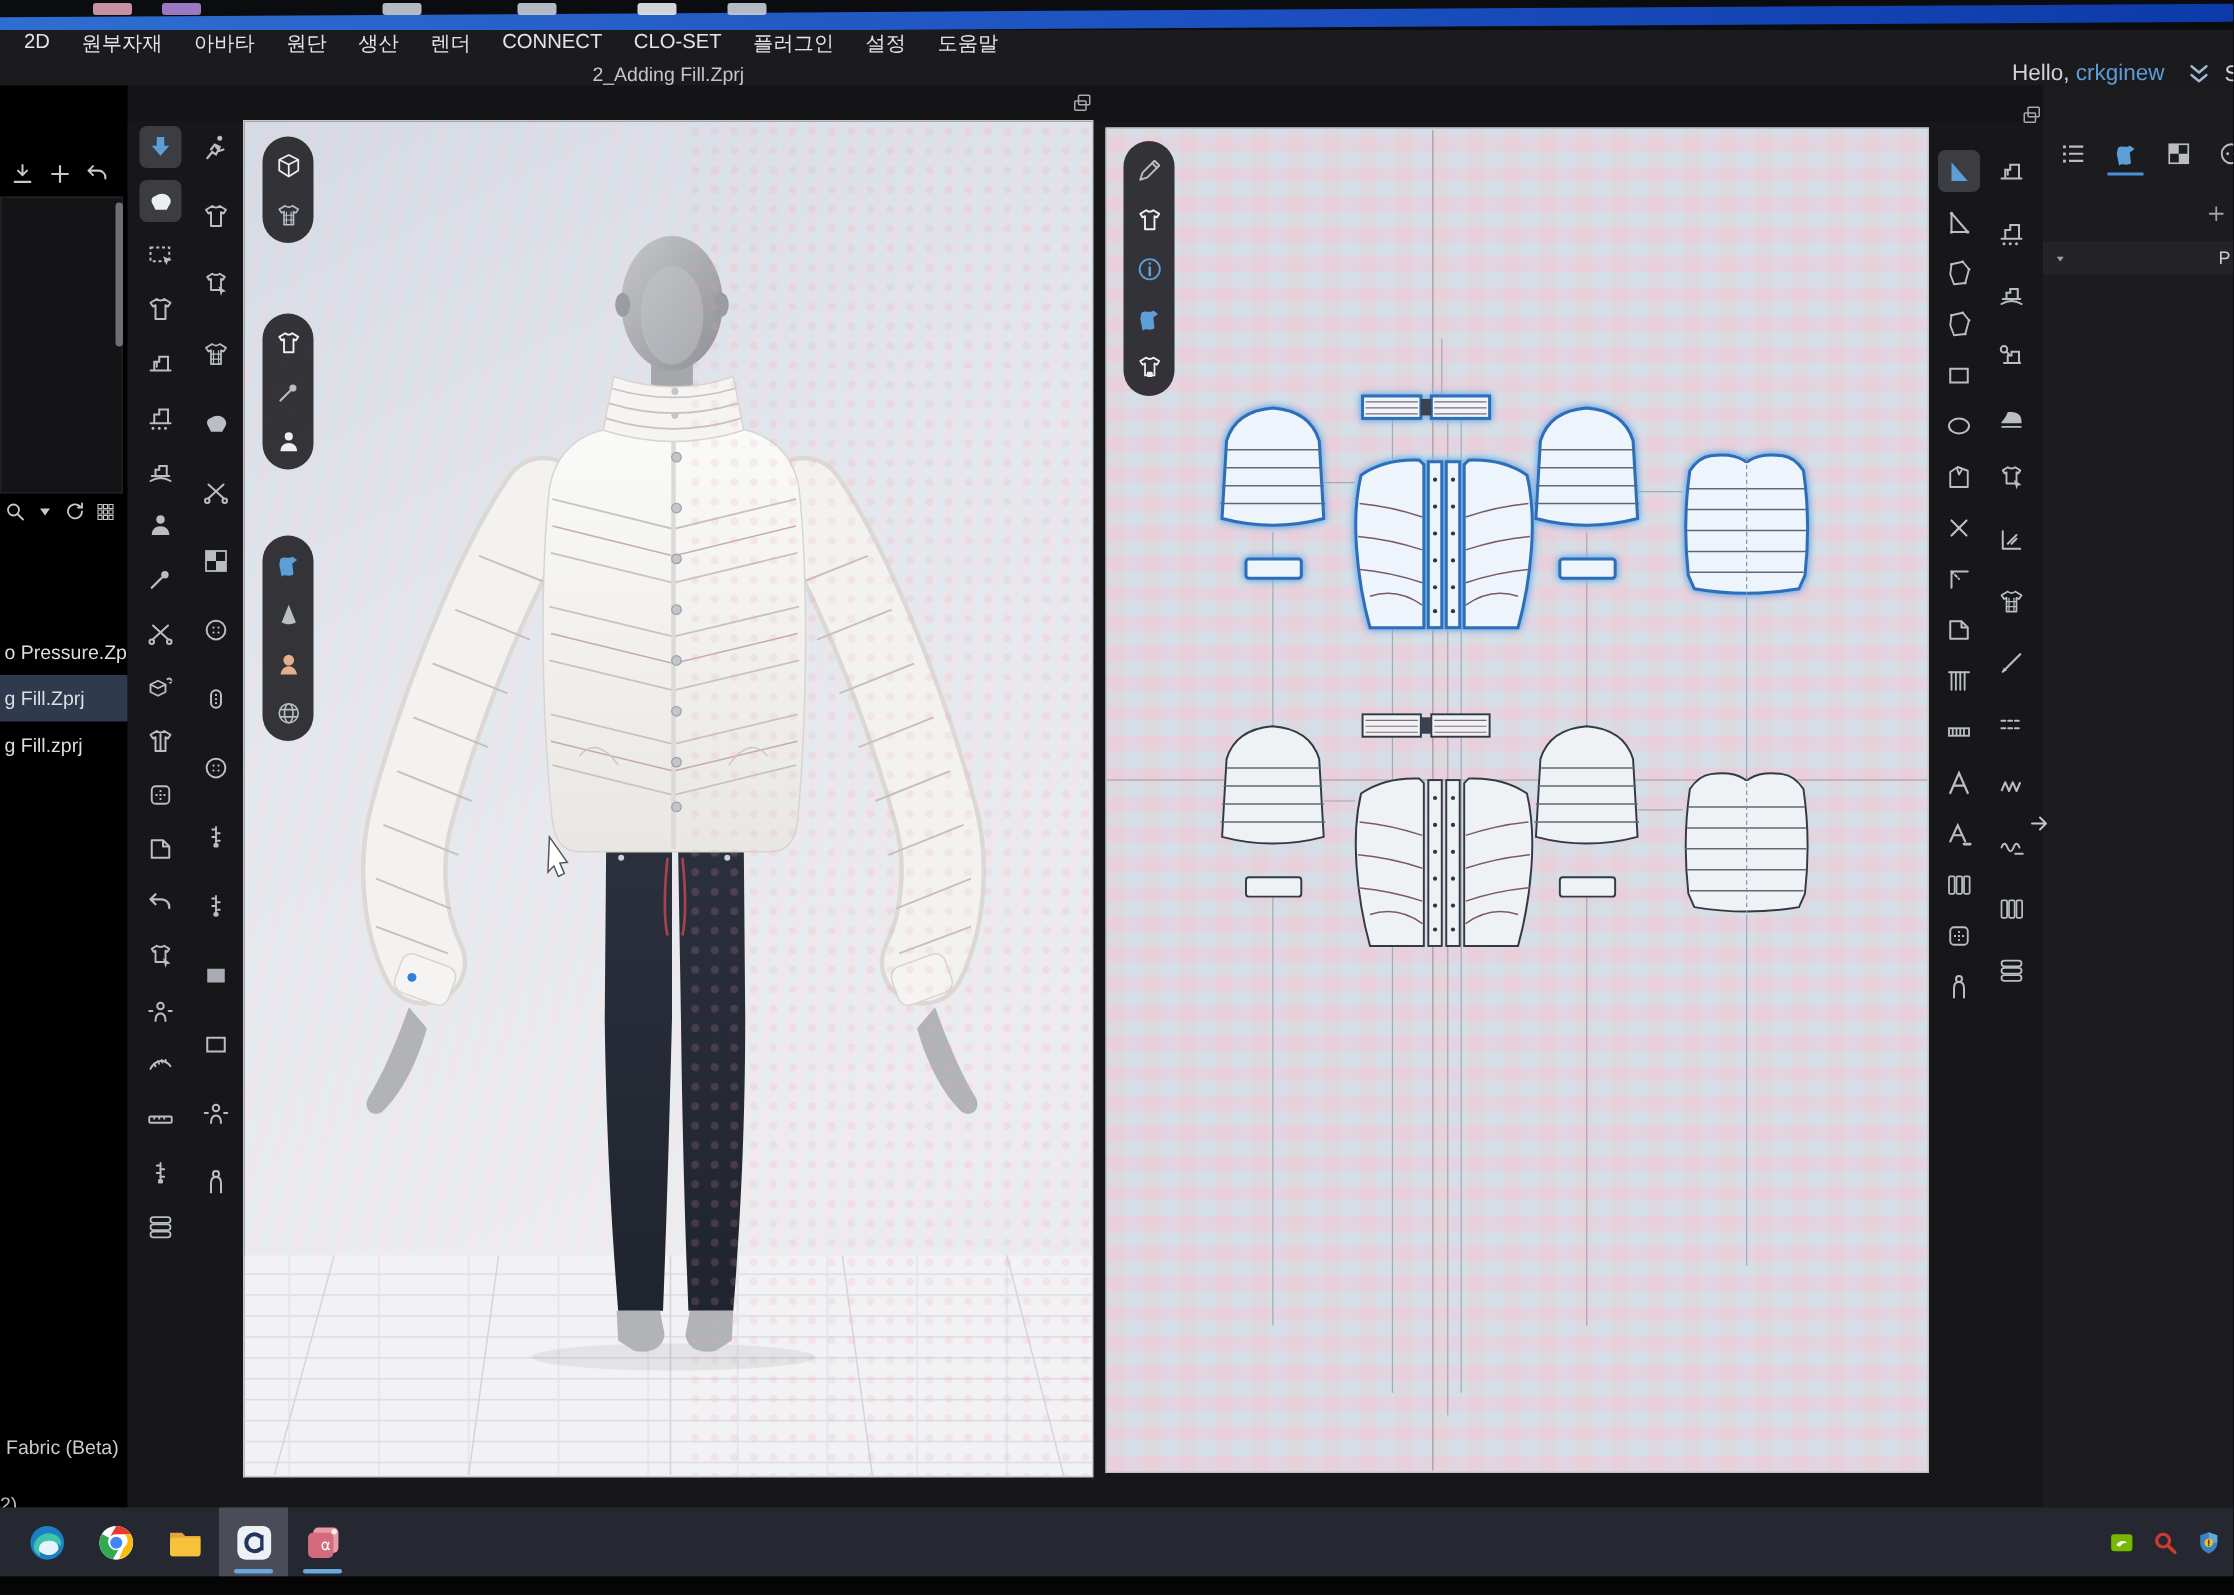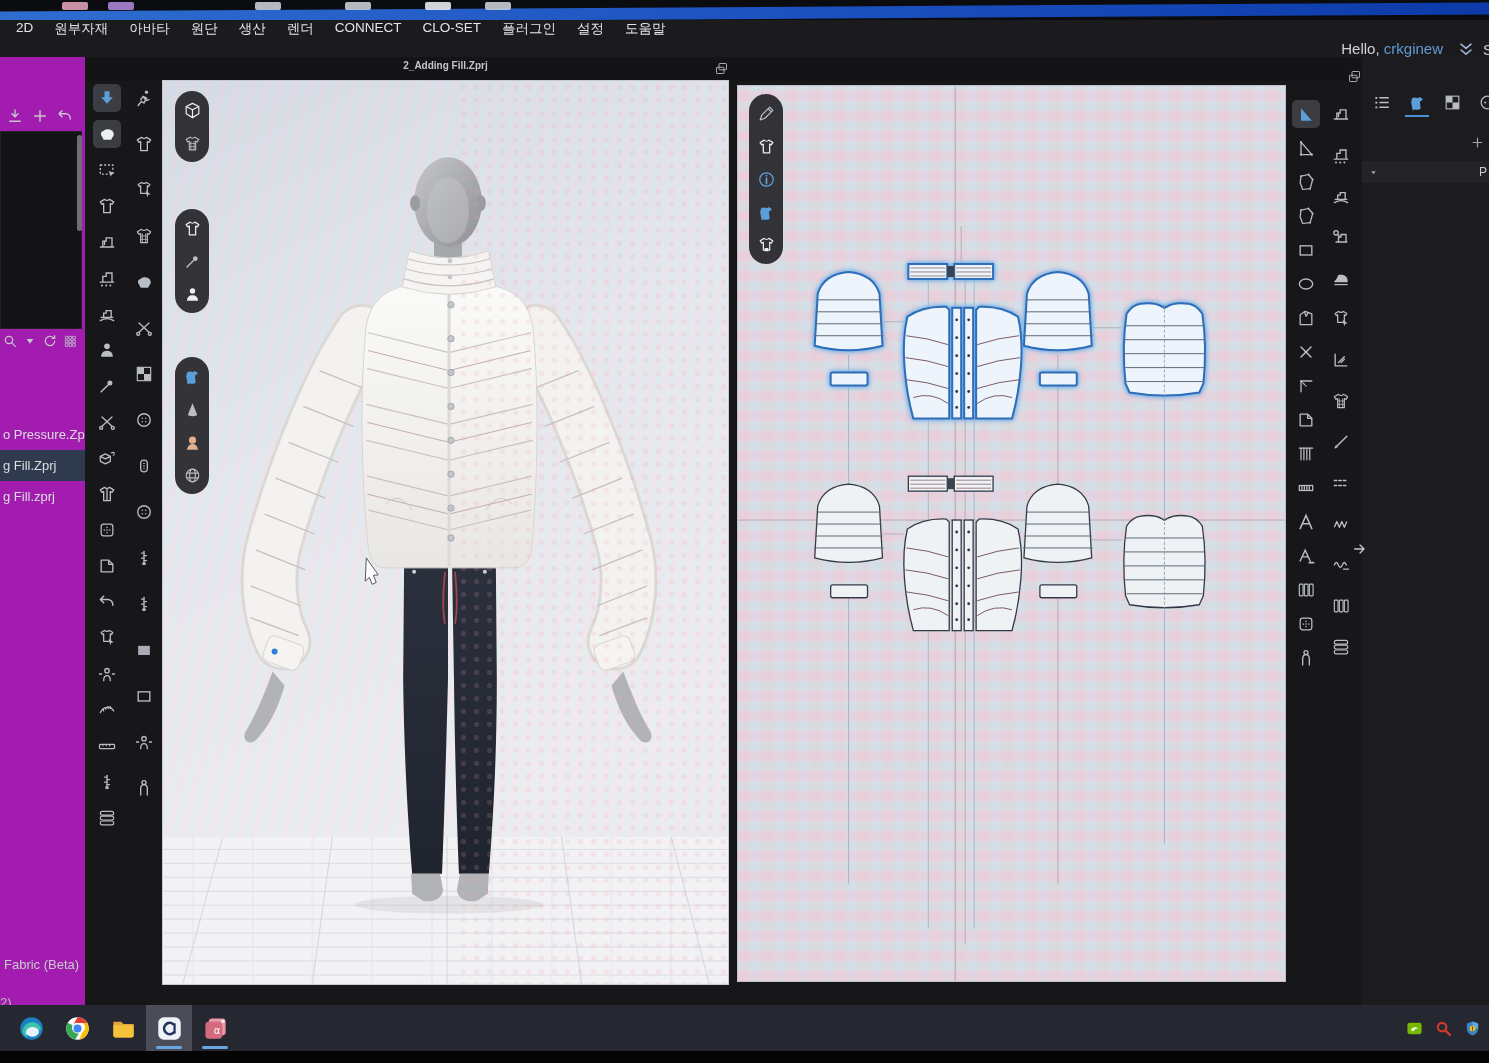--- a/index.html
+++ b/index.html
@@ -15,26 +15,26 @@
      display:flex;gap:21px;padding-left:16px;box-sizing:border-box;}
   .menu-item{font-size:13.5px;color:#e3e4e6;cursor:default;white-space:nowrap;}
   #hello{position:absolute;right:46px;top:40px;font-size:15px;color:#cfd2d6;white-space:nowrap;text-align:center;}
   #hello .user{color:#5f9bd6;}
   #chevrons{position:absolute;right:13px;top:40px;width:20px;height:20px;color:#9fb7d8;}
   #partial-s{position:absolute;right:-4px;top:41px;font-size:15px;color:#cfd2d6;width:10px;overflow:hidden;}
   
   #titlerow{position:absolute;left:0;top:57px;width:1489px;height:24px;background:#141416;}
   #left-header{position:absolute;left:2px;top:60px;font-size:13px;color:#c9cbce;}
   #back-arrow{position:absolute;left:62px;top:59px;width:18px;height:18px;color:#c9cbce;}
-  .vp-title{position:absolute;top:60px;font-size:10px;color:#c3c5c9;text-align:center;font-weight:bold;}
+  .vp-title{position:absolute;top:42px;font-size:13px;color:#c3c5c9;text-align:center;}
   #title-3d{left:162px;width:567px;}
   #title-2d{left:737px;width:549px;}
   .titlebar-ico{position:absolute;width:15px;height:15px;color:#a7aaaf;}
   
-  #library{position:absolute;left:0;top:57px;width:85px;height:948px;background:#a21caf;}
+  #library{position:absolute;left:0;top:57px;width:85px;height:948px;background:#000000;}
   #lib-actions{position:absolute;left:6px;top:50px;display:flex;gap:7px;}
   .mini-ico{width:18px;height:18px;color:#c6c8cc;}
   #lib-box{position:absolute;left:0;top:74px;width:80px;height:196px;background:#141417;border:1px solid #222226;}
   #lib-scroll{position:absolute;right:3px;top:78px;width:5px;height:96px;background:#6c6f75;border-radius:3px;}
   #lib-search{position:absolute;left:2px;top:276px;display:flex;gap:4px;align-items:center;}
   #files{position:absolute;left:0;top:362px;width:85px;}
   .file-row{height:31px;display:flex;align-items:center;padding-left:3px;font-size:13px;color:#dddee1;
      white-space:nowrap;overflow:hidden;}
   .file-row.selected{background:#2f3a4e;}
   #library-label{position:absolute;left:4px;top:900px;font-size:13px;color:#c9cbce;}

